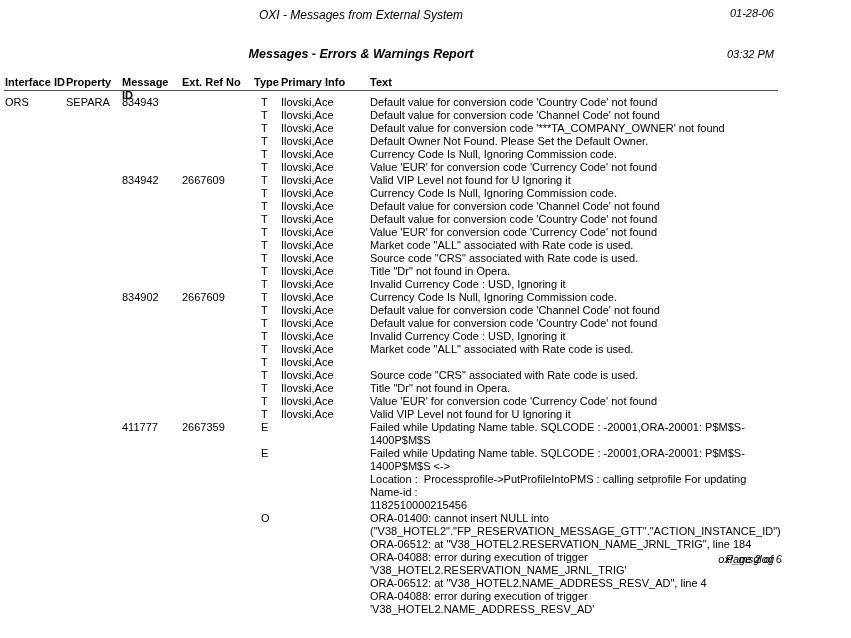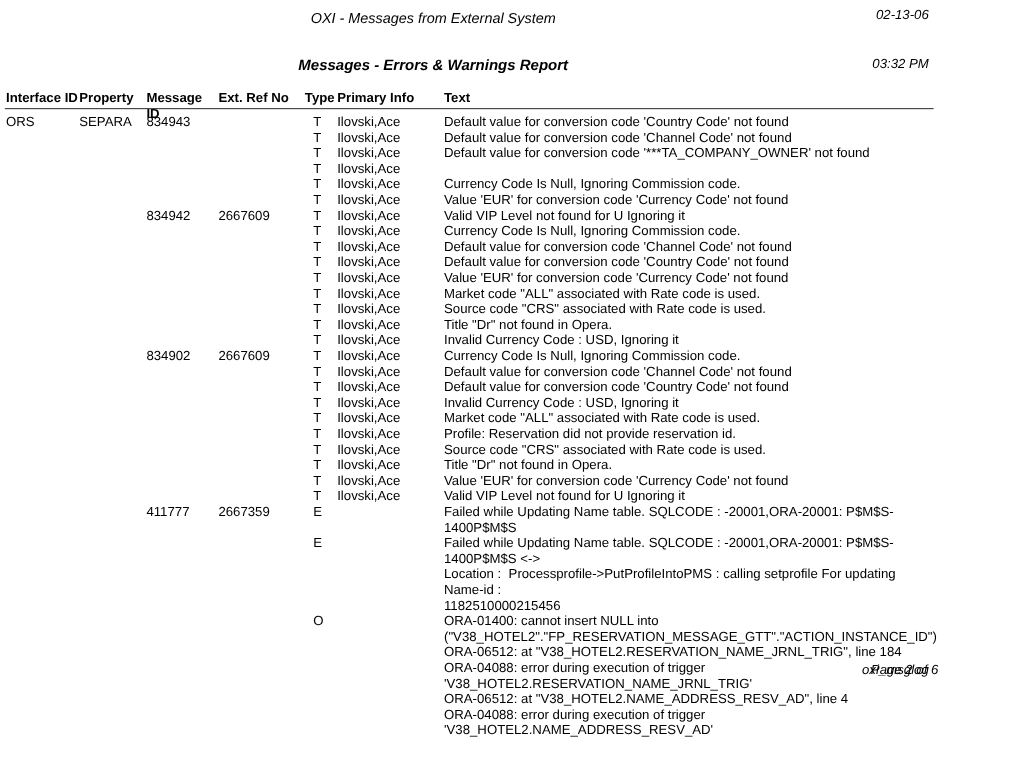--- a/index.html
+++ b/index.html
@@ -55,21 +55,21 @@
     position: absolute; top: 553px; right: 8px;
     font-style: italic; font-size: 11px;
   }
 </style>
 </head>
 <body>
 
 <div class="page">
 
   <div class="hdr-title">OXI - Messages from External System</div>
-  <div class="hdr-date">02-13-06</div>
+  <div class="hdr-date">01-28-06</div>
   <div class="hdr-subtitle">Messages - Errors &amp; Warnings Report</div>
   <div class="hdr-time">03:32 PM</div>
 
   <div class="thead grid-cols">
     <div class="cell">Interface ID</div>
     <div class="cell">Property</div>
     <div class="cell">Message ID</div>
     <div class="cell">Ext. Ref No</div>
     <div class="cell">Type</div>
     <div class="cell">Primary Info</div>
@@ -106,20 +106,21 @@
         <div class="cell">Ilovski,Ace</div>
         <div class="cell cell-text"><div>Default value for conversion code '***TA_COMPANY_OWNER' not found</div></div>
       </div>
       <div class="row grid-cols">
         <div class="cell"></div>
         <div class="cell"></div>
         <div class="cell"></div>
         <div class="cell"></div>
         <div class="cell cell-type-val">T</div>
         <div class="cell">Ilovski,Ace</div>
+        <div class="cell cell-text"><div>Default Owner Not Found. Please Set the Default Owner.</div></div>
       </div>
       <div class="row grid-cols">
         <div class="cell"></div>
         <div class="cell"></div>
         <div class="cell"></div>
         <div class="cell"></div>
         <div class="cell cell-type-val">T</div>
         <div class="cell">Ilovski,Ace</div>
         <div class="cell cell-text"><div>Currency Code Is Null, Ignoring Commission code.</div></div>
       </div>
@@ -258,21 +259,20 @@
         <div class="cell">Ilovski,Ace</div>
         <div class="cell cell-text"><div>Market code "ALL" associated with Rate code is used.</div></div>
       </div>
       <div class="row grid-cols">
         <div class="cell"></div>
         <div class="cell"></div>
         <div class="cell"></div>
         <div class="cell"></div>
         <div class="cell cell-type-val">T</div>
         <div class="cell">Ilovski,Ace</div>
-        <div class="cell cell-text"><div>Profile: Reservation did not provide reservation id.</div></div>
       </div>
       <div class="row grid-cols">
         <div class="cell"></div>
         <div class="cell"></div>
         <div class="cell"></div>
         <div class="cell"></div>
         <div class="cell cell-type-val">T</div>
         <div class="cell">Ilovski,Ace</div>
         <div class="cell cell-text"><div>Source code "CRS" associated with Rate code is used.</div></div>
       </div>

